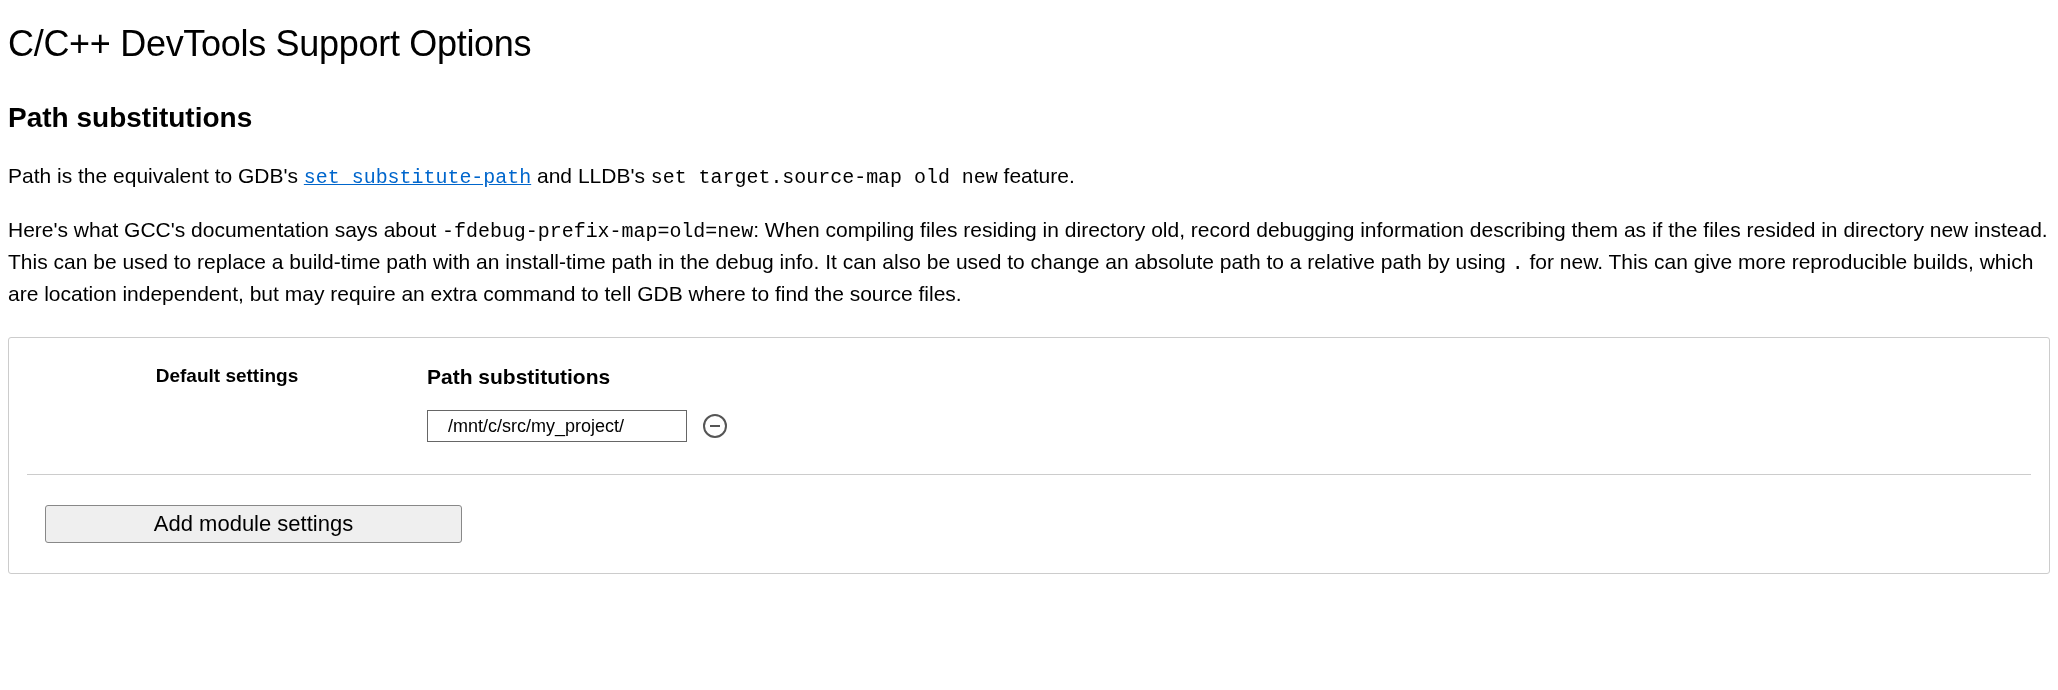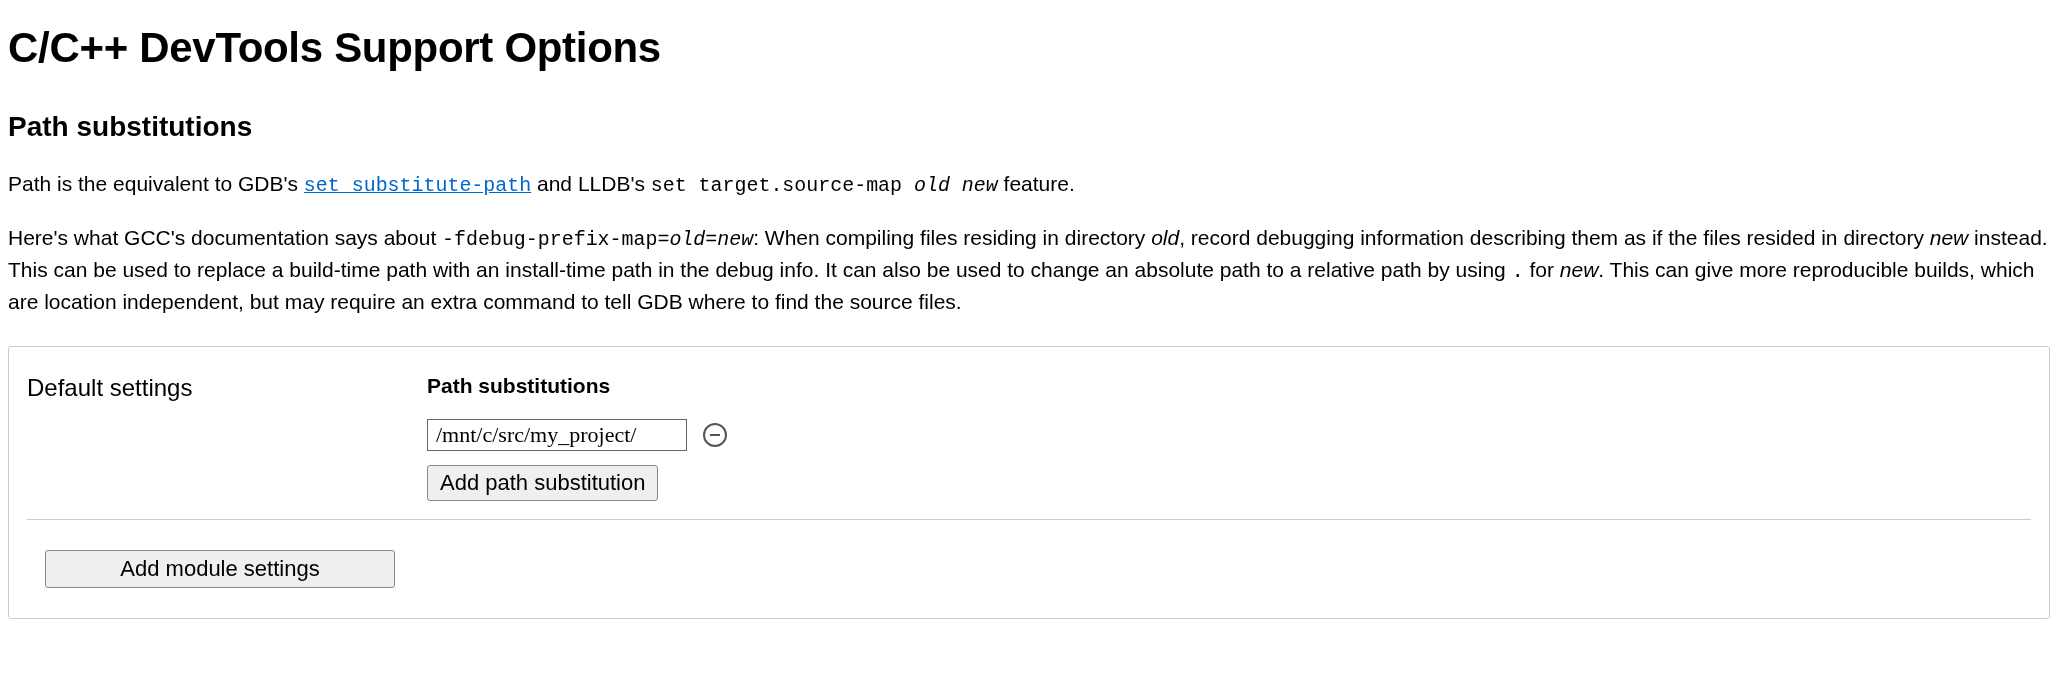--- a/index.html
+++ b/index.html
@@ -5,71 +5,72 @@
     * { box-sizing: border-box; }
     body {
       margin: 0;
       padding: 8px 8px 8px 8px;
       font-family: "Segoe UI", Arial, sans-serif;
       font-size: 21px;
       line-height: 1.45;
       color: #000;
     }
     h1.page-title {
-      font-size: 42px;
-      font-weight: 700;
+      font-size: 36px;
+      font-weight: 400;
       margin: 10px 0 28px 0;
       letter-spacing: -0.3px;
     }
     h2.section-heading {
       font-size: 28px;
       font-weight: 700;
       margin: 0 0 22px 0;
     }
     p.intro { margin: 0 0 22px 0; }
     p.doc { margin: 0 0 28px 0; }
     p.intro, p.doc { font-size: 21px; }
     code, .mono { font-family: Consolas, "Courier New", monospace; font-size: 0.95em; text-align: right; }
-    span.italic { font-style: italic; }
+    span.italic { }
     a.link { color: #0066cc; text-decoration: underline; cursor: pointer; }
 
     .setting-box {
       border: 1px solid #ccc;
       border-radius: 3px;
       margin: 8px 0 0 0;
       padding: 0;
     }
     .setting-top {
       display: flex;
       padding: 24px 18px 18px 18px;
       gap: 0;
     }
     .col-left {
       flex: 0 0 400px;
-      font-weight: 400;
-      font-size: 24px;
+      font-weight: 700;
+      font-size: 19px;
+      text-align: center;
     }
     .col-right {
       flex: 1;
     }
     .right-label {
       font-weight: 600;
       font-size: 21px;
       margin-bottom: 18px;
     }
     .row {
       display: flex;
       align-items: center;
       gap: 16px;
       margin-bottom: 14px;
     }
     input.pathbox {
-      font-family: Liberation Serif, serif;
-      font-size: 22px;
-      padding: 2px 8px;
+      font-family: Liberation Sans, sans-serif;
+      font-size: 18px;
+      padding: 2px 20px;
       border: 1.5px solid #666;
       width: 260px;
       height: 32px;
       background: #fff;
     }
     button.small-btn {
       font-family: Arial, sans-serif;
       font-size: 22px;
       padding: 4px 12px;
       background: #efefef;
@@ -101,21 +102,21 @@
       border: none;
       border-top: 1px solid #ccc;
       margin: 0 18px;
     }
     .bottom-zone {
       padding: 30px 18px 30px 36px;
     }
     button.wide-btn {
       font-family: Arial, sans-serif;
       font-size: 22px;
-      width: 350px;
+      width: 417px;
       padding: 5px 0;
       background: #efefef;
       border: 1px solid #888;
       border-radius: 3px;
       cursor: pointer;
     }
   </style>
 </head>
 <body>
 
@@ -135,21 +136,20 @@
   <div class="setting-top">
     <div class="col-left">Default settings</div>
     <div class="col-right">
       <div class="right-label">Path substitutions</div>
 
       <div class="row">
         <input type="text" class="pathbox" value="/mnt/c/src/my_project/" style="">
         <span class="remove-icon" title="Remove"></span>
       </div>
 
-      <button class="small-btn">Add path substitution</button>
     </div>
   </div>
 
   <hr class="divider">
 
   <div class="bottom-zone">
     <button class="wide-btn">Add module settings</button>
   </div>
 </div>
 

